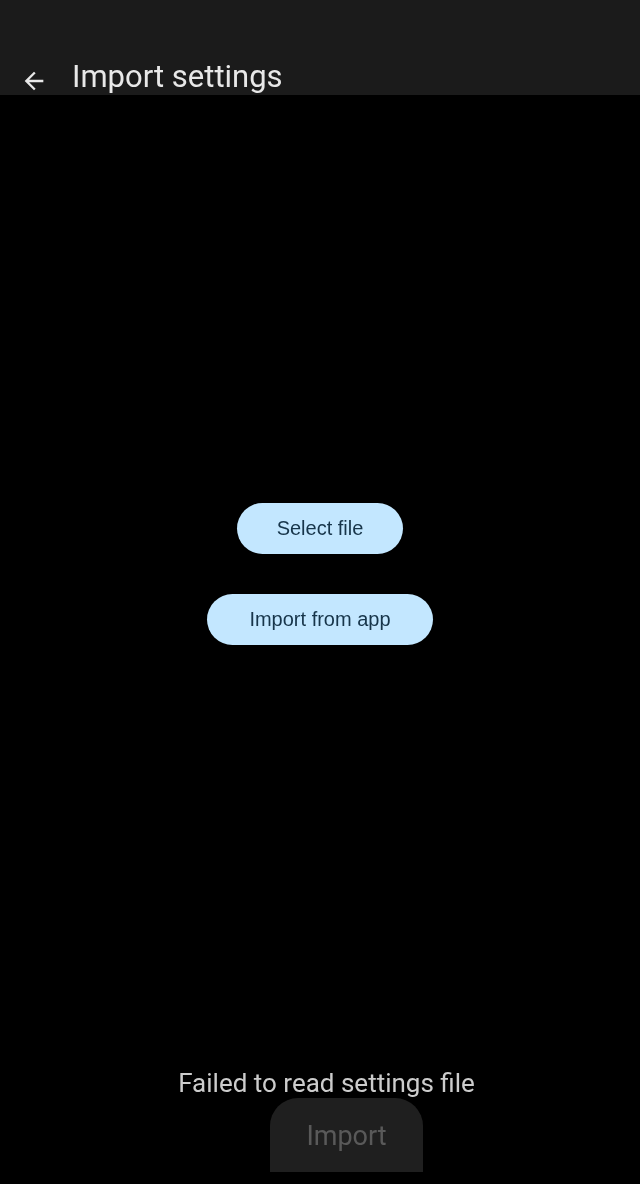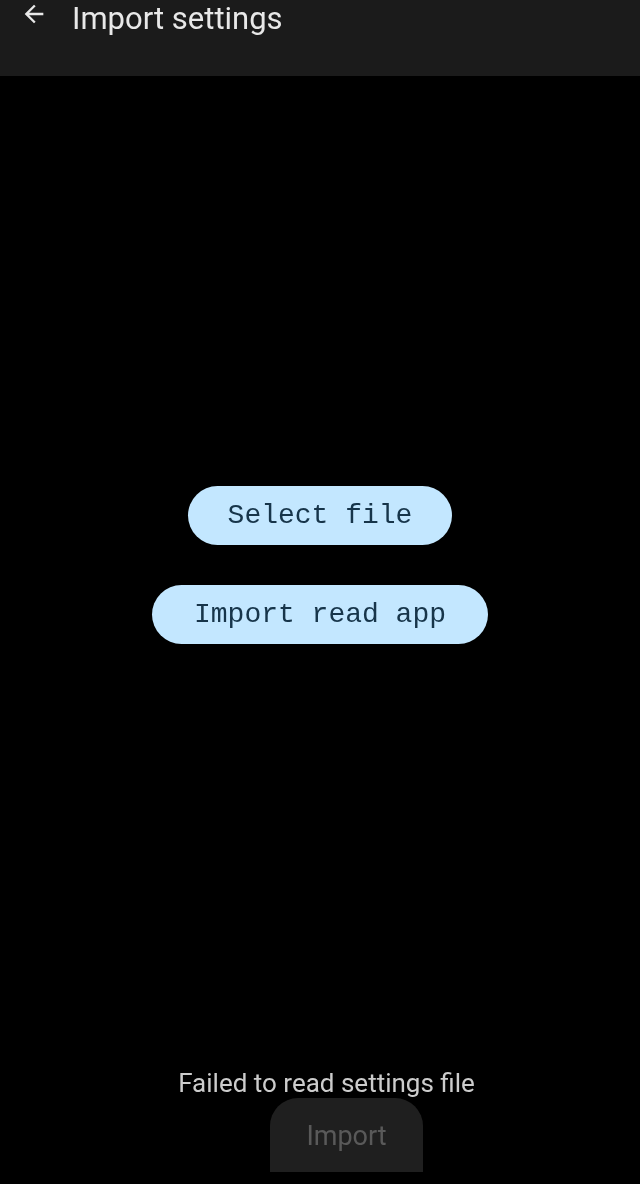--- a/index.html
+++ b/index.html
@@ -11,23 +11,23 @@
       width: 640px;
       height: 1184px;
       background: #000000;
       font-family: -apple-system, BlinkMacSystemFont, 'Segoe UI', Roboto, sans-serif;
       display: flex;
       flex-direction: column;
       overflow: hidden;
     }
     .header {
       background: #1b1b1b;
-      height: 76px;
+      height: 95px;
       display: flex;
-      align-items: flex-start;
+      align-items: flex-end;
       padding: 0 20px;
       gap: 24px;
     }
     .back-icon {
       width: 28px;
       height: 28px;
       display: flex;
       align-items: center;
       justify-content: center;
       cursor: pointer;
@@ -49,24 +49,24 @@
       align-items: center;
       justify-content: center;
       gap: 40px;
     }
     .pill-button {
       background: #c3e7ff;
       color: #17354a;
       border: none;
       border-radius: 33px;
       padding: 14px 40px;
-      font-size: 28px;
+      font-size: 20px;
       font-weight: 400;
       cursor: pointer;
-      font-family: Liberation Mono, monospace;
+      font-family: Liberation Sans, sans-serif;
     }
     .pill-button-wide {
       padding: 14px 42px;
     }
     .footer {
       display: flex;
       align-items: center;
       justify-content: space-between;
       padding: 15px 15px 12px 28px;
       flex-direction: column;
@@ -96,19 +96,19 @@
   <div class="back-icon">
     <svg viewBox="0 0 24 24">
       <path d="M20 11H7.83l5.59-5.59L12 4l-8 8 8 8 1.41-1.41L7.83 13H20v-2z"></path>
     </svg>
   </div>
   <div class="header-title">Import settings</div>
 </div>
 
 <div class="main-content">
   <button class="pill-button">Select file</button>
-  <button class="pill-button pill-button-wide">Import read app</button>
+  <button class="pill-button pill-button-wide">Import from app</button>
 </div>
 
 <div class="footer">
   <div class="status-text">Failed to read settings file</div>
   <button class="import-button">Import</button>
 </div>
 
 </body></html>

